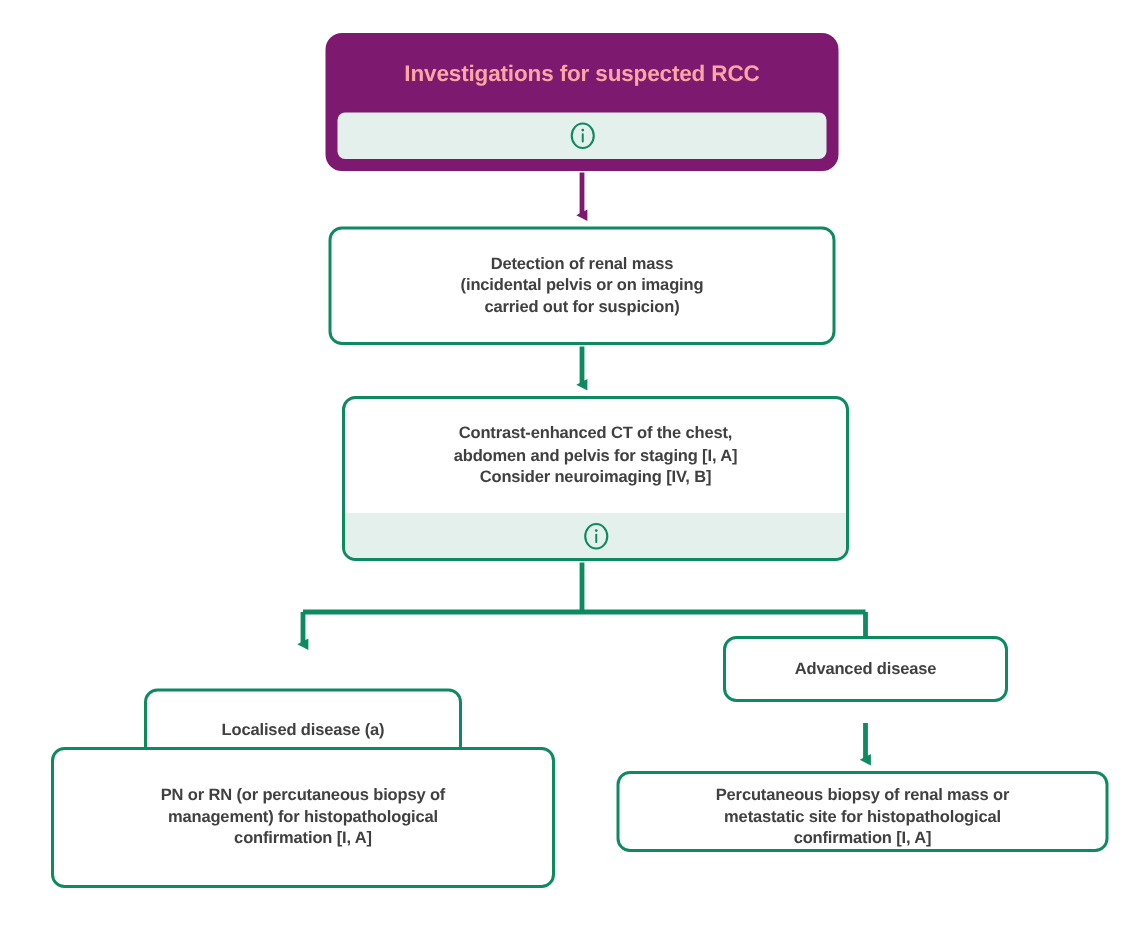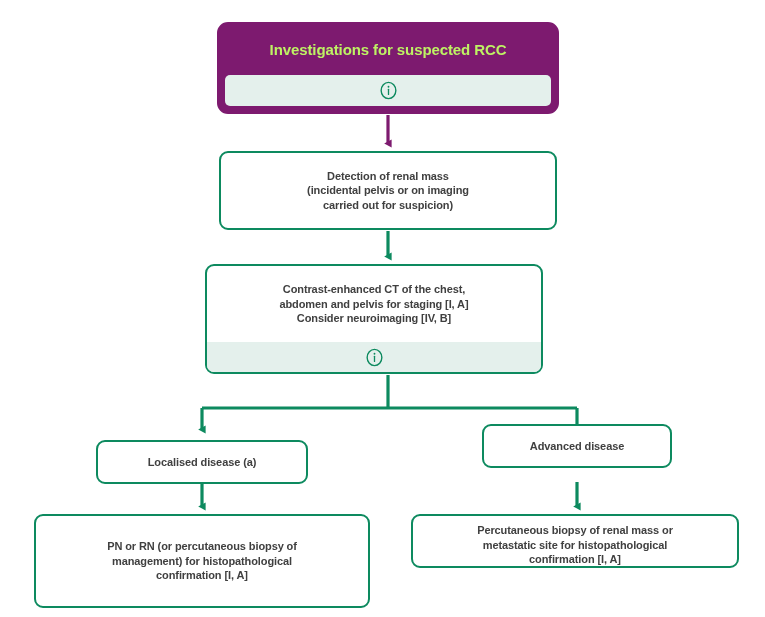--- a/index.html
+++ b/index.html
@@ -62,21 +62,21 @@
 
   .label-green {
     color: #404040;
     font-weight: bold;
     font-size: 11px;
     line-height: 1.33;
     letter-spacing: -0.1px;
   }
 
   .label-purple {
-    color: #bef264;
+    color: #fca5a5;
     font-weight: bold;
     font-size: 15px;
     line-height: 1.3;
     letter-spacing: -0.1px;
   }
 
   
   .info-strip {
     flex: 0 0 auto;
     background: #e4f0ec;
@@ -94,24 +94,24 @@
 
   .info-icon {
     display: block;
     width: 21px;
     height: 21px;
   }
 
   
   #node-header        { left: 217px; top: 22px;  width: 342px; height: 92px; }
   #node-detection     { left: 219px; top: 151px; width: 338px; height: 79px; }
-  #node-staging       { left: 205px; top: 264px; width: 338px; height: 110px; }
-  #node-localised     { left: 96px;  top: 440px; width: 212px; height: 44px; }
+  #node-staging       { left: 228px; top: 264px; width: 338px; height: 110px; }
+  #node-localised     { left: 96px;  top: 459px; width: 212px; height: 56px; }
   #node-advanced      { left: 482px; top: 424px; width: 190px; height: 44px; }
-  #node-localised-tx  { left: 34px;  top: 514px; width: 336px; height: 94px; }
+  #node-localised-tx  { left: 34px;  top: 498px; width: 336px; height: 94px; }
   #node-advanced-tx   { left: 411px; top: 514px; width: 328px; height: 54px; }
 </style>
 </head>
 <body>
 
 <div id="flow">
 
   <svg id="connectors" viewBox="0 0 765 617">
     <defs>
       <marker id="arrow-purple" markerWidth="9" markerHeight="9" refX="4.3" refY="4.2" orient="auto" markerUnits="userSpaceOnUse">

